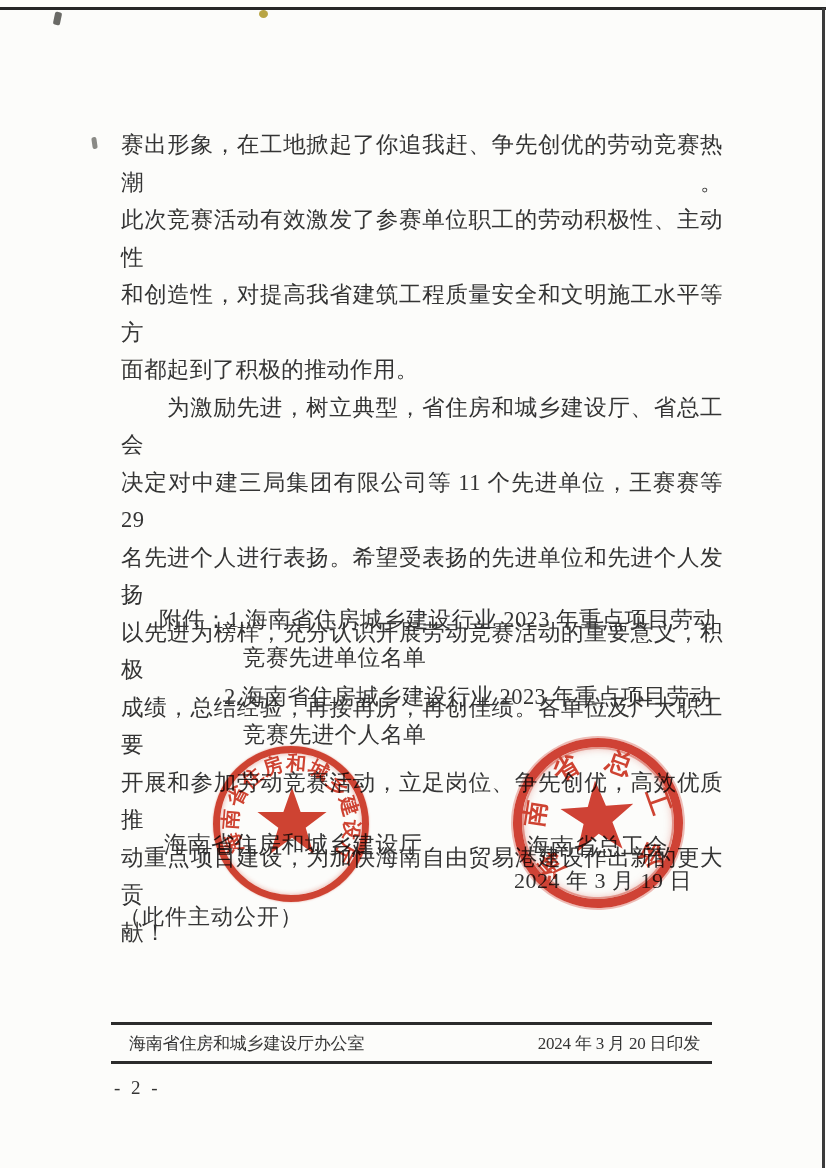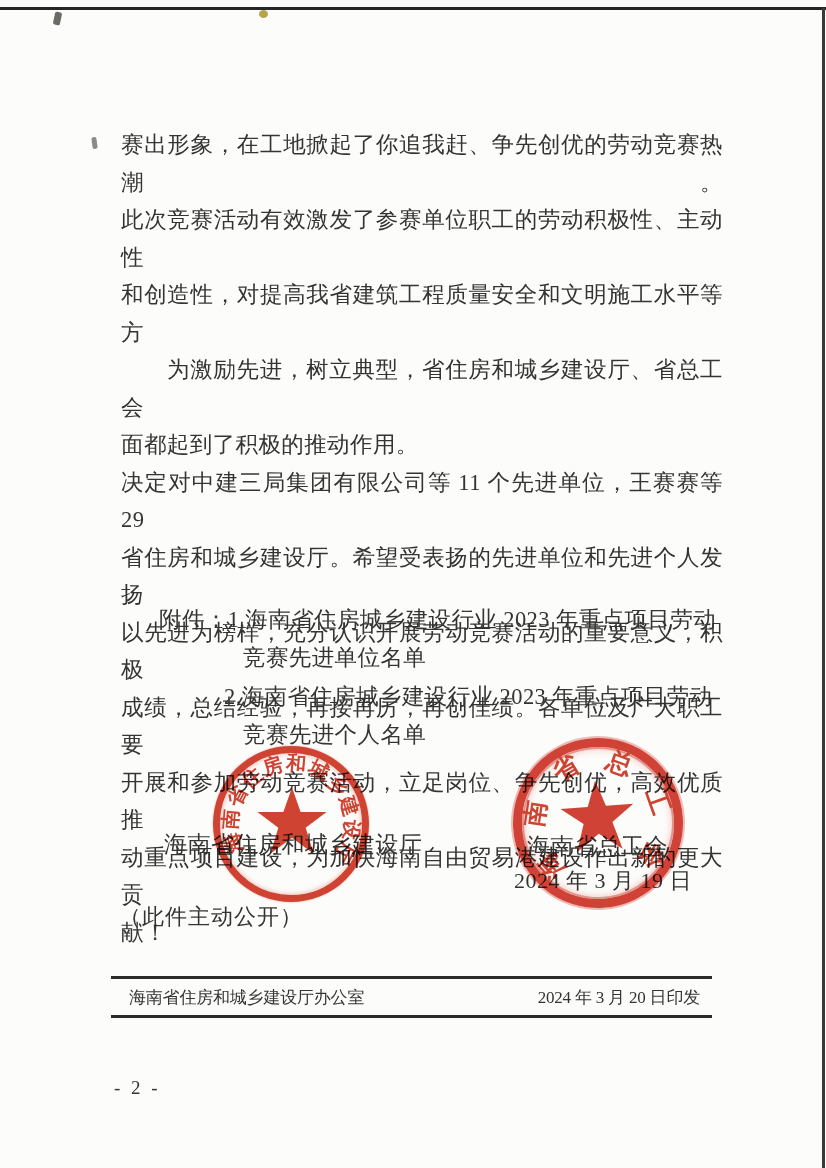--- a/index.html
+++ b/index.html
@@ -31,21 +31,21 @@
 
   
   .sig{position:absolute;font-size:23px;white-space:nowrap;letter-spacing:.5px;}
   .sig.left-name{left:164px;top:829px;}
   .sig.right-name{left:527px;top:831px;}
   .sig.right-date{left:514px;top:866px;font-size:22px;}
   .disclosure{position:absolute;left:119px;top:902px;font-size:22px;letter-spacing:1px;white-space:nowrap;text-align:center;}
 
   
   .footer{
-    position:absolute;left:111px;top:976px;width:601px;height:36px;
+    position:absolute;left:111px;top:1022px;width:601px;height:36px;
     border-top:3px solid #2b2b2b;border-bottom:3px solid #2b2b2b;
     display:flex;align-items:center;justify-content:space-between;
     font-size:17px;letter-spacing:-.2px;box-sizing:content-box;
   }
   .footer .left{padding-left:18px;}
   .footer .right{padding-right:12px;margin-left:28px;}
   .pagenum{position:absolute;left:114px;top:1077px;font-size:19px;letter-spacing:3px;}
 
   
   .seal{position:absolute;border-radius:50%;mix-blend-mode:multiply;opacity:.95;}
@@ -74,24 +74,24 @@
   <div class="scan-line-top"></div>
   <div class="scan-line-right"></div>
   <div class="speck a"></div>
   <div class="speck b"></div>
   <div class="speck c"></div>
 
   <div class="bodytext">
     <div class="line fill">赛出形象，在工地掀起了你追我赶、争先创优的劳动竞赛热潮。</div>
     <div class="line fill">此次竞赛活动有效激发了参赛单位职工的劳动积极性、主动性</div>
     <div class="line fill">和创造性，对提高我省建筑工程质量安全和文明施工水平等方</div>
+    <div class="line">面都起到了积极的推动作用。</div>
     <div class="line fill indent">为激励先进，树立典型，省住房和城乡建设厅、省总工会</div>
-    <div class="line">面都起到了积极的推动作用。</div>
     <div class="line fill">决定对中建三局集团有限公司等 11 个先进单位，王赛赛等 29</div>
-    <div class="line fill">省住房和城乡建设厅。希望受表扬的先进单位和先进个人发扬</div>
+    <div class="line fill">名先进个人进行表扬。希望受表扬的先进单位和先进个人发扬</div>
     <div class="line fill">以先进为榜样，充分认识开展劳动竞赛活动的重要意义，积极</div>
     <div class="line fill">成绩，总结经验，再接再厉，再创佳绩。各单位及广大职工要</div>
     <div class="line fill">开展和参加劳动竞赛活动，立足岗位、争先创优，高效优质推</div>
     <div class="line fill">动重点项目建设，为加快海南自由贸易港建设作出新的更大贡</div>
     <div class="line">献！</div>
   </div>
 
   <div class="attach">
     <div class="l1">附件：1.海南省住房城乡建设行业 2023 年重点项目劳动</div>
     <div class="l2">竞赛先进单位名单</div>

